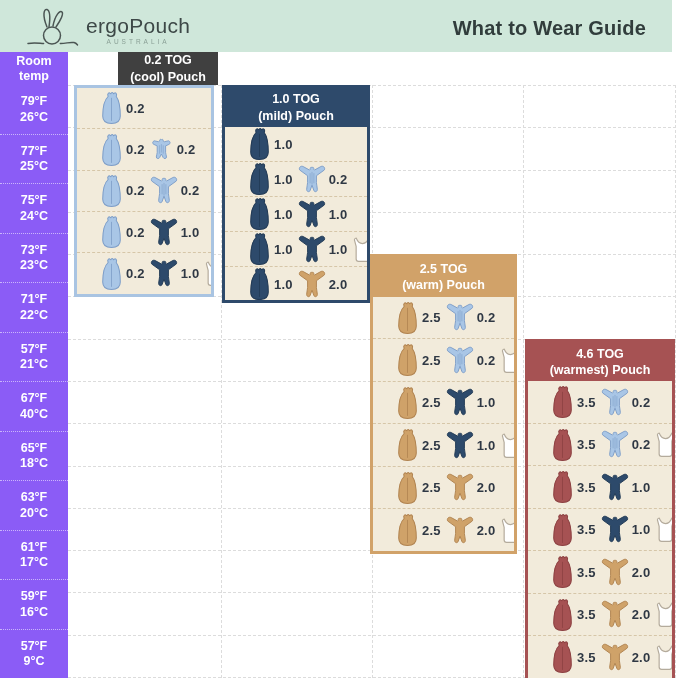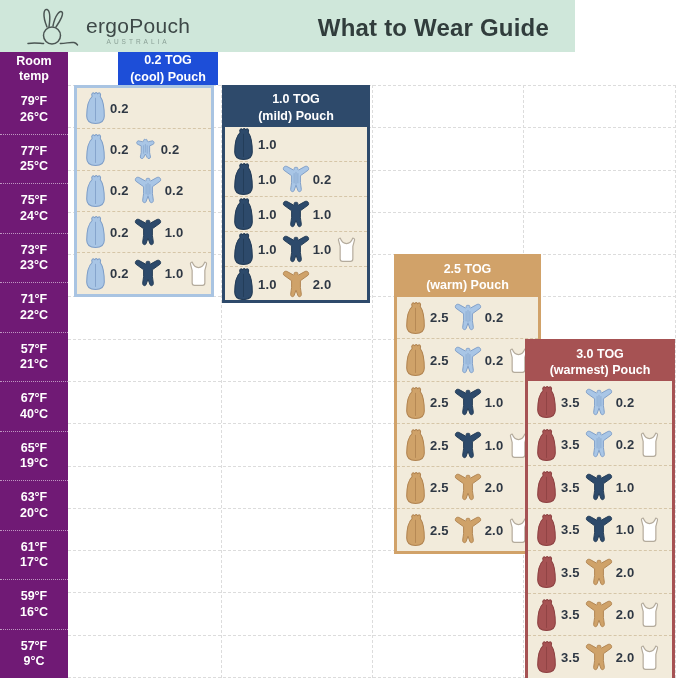--- a/index.html
+++ b/index.html
@@ -3,59 +3,59 @@
 <meta charset="utf-8">
 <style>
   html,body{margin:0;padding:0;background:#fff;}
   *{box-sizing:border-box;}
   .stage{
     position:relative;width:679px;height:678px;overflow:hidden;background:#ffffff;
     font-family:"Liberation Sans","DejaVu Sans",sans-serif;
   }
   
   .topbar{
-    position:absolute;top:0;left:0;width:575px;height:52px;background:#cfe7da;
+    position:absolute;top:0;left:0;width:672px;height:52px;background:#cfe7da;
     display:flex;align-items:center;justify-content:space-between;
     padding:4px 26px 0 26px;
   }
   .brand{display:flex;align-items:flex-end;gap:6px;}
   .brand-text{display:flex;flex-direction:column;align-items:center;line-height:1;padding-bottom:4px;}
   .brand-name{font-size:21px;font-weight:500;color:#3d4847;letter-spacing:.3px;}
   .brand-sub{font-size:6.5px;font-weight:400;color:#8aa096;letter-spacing:3px;margin-top:3px;}
-  .guide-title{font-size:24px;font-weight:700;color:#313d3c;letter-spacing:.2px;}
+  .guide-title{font-size:20px;font-weight:700;color:#313d3c;letter-spacing:.2px;}
   
   .main{position:absolute;top:52px;left:0;right:0;bottom:0;}
   
   .grid-rows{position:absolute;top:33px;left:68px;right:3px;bottom:0;display:flex;flex-direction:column;border-top:1px dashed #dcdcdc;}
   .grid-row{flex:1 1 0;border-bottom:1px dashed #dcdcdc;}
   .vline{position:absolute;top:33px;height:593px;width:0;border-left:1px dashed #dcdcdc;}
   .vline-1{left:221px;}.vline-2{left:372px;}.vline-3{left:523px;}.vline-4{left:675px;}
   
-  .temp-col{position:absolute;top:0;bottom:0;left:0;width:68px;background:#701a75;z-index:5;}
+  .temp-col{position:absolute;top:0;bottom:0;left:0;width:68px;background:#8b5cf6;z-index:5;}
   .temp-head{height:33px;display:flex;flex-direction:column;align-items:center;justify-content:center;
     color:#fff;font-size:12.5px;font-weight:700;line-height:1.15;}
   .temp-rows{position:absolute;top:33px;left:0;right:0;bottom:0;display:flex;flex-direction:column;}
   .temp-row{flex:1 1 0;display:flex;flex-direction:column;align-items:center;justify-content:center;
     color:#fff;font-size:12.5px;font-weight:700;gap:3px;line-height:1;}
   .temp-row + .temp-row{border-top:1px dotted rgba(255,255,255,.55);}
   
   .panel{position:absolute;z-index:4;display:flex;flex-direction:column;}
   .panel-bordered{border:3px solid;}
   .panel-head{display:flex;flex-direction:column;align-items:center;justify-content:center;
     color:#fff;font-size:12.5px;font-weight:700;line-height:1.3;text-align:center;flex:0 0 auto;}
   .panel-body{flex:1 1 auto;display:flex;flex-direction:column;background:#f2ebdb;overflow:hidden;}
   .panel-0 .panel-body{margin:0 4px;border:3px solid;}
-  .prow{flex:1 1 0;display:flex;align-items:center;padding-left:7px;}
+  .prow{flex:1 1 0;display:flex;align-items:center;padding-left:23px;}
   .prow + .prow{border-top:1px dashed #d6c6a8;}
   .item{display:flex;align-items:center;gap:3px;margin-right:5px;}
   .tog{font-size:13px;font-weight:700;color:#2f3844;letter-spacing:.2px;}
   .icon-svg{display:block;}
   .panel-0{left:70px;width:148px;}
   .panel-1{left:222px;width:148px;}
-  .panel-2{left:394px;width:147px;}
+  .panel-2{left:370px;width:147px;}
   .panel-3{left:525px;width:150px;}
 </style>
 </head>
 <body>
 
 <div class="stage">
 
   <div class="topbar">
     <div class="brand">
       <svg class="icon-svg" width="54" height="42" viewBox="0 0 54 42" fill="none" stroke="#4b5553" stroke-width="1.5" stroke-linecap="round">
@@ -124,21 +124,21 @@
           <div class="temp-row">
             <span>57°F</span>
             <span>21°C</span>
           </div>
           <div class="temp-row">
             <span>67°F</span>
             <span>40°C</span>
           </div>
           <div class="temp-row">
             <span>65°F</span>
-            <span>19°C</span>
+            <span>18°C</span>
           </div>
           <div class="temp-row">
             <span>63°F</span>
             <span>20°C</span>
           </div>
           <div class="temp-row">
             <span>61°F</span>
             <span>17°C</span>
           </div>
           <div class="temp-row">
@@ -147,21 +147,21 @@
           </div>
           <div class="temp-row">
             <span>57°F</span>
             <span>9°C</span>
           </div>
         </div>
     </div>
 
     <div id="panels">
         <div class="panel panel-0" style="top: 0px; height: 244.79px;">
-          <div class="panel-head" style="background: #1d4ed8; height: 33px; margin-left: 48px;">
+          <div class="panel-head" style="background: #404040; height: 33px; margin-left: 48px;">
             <span>0.2 TOG</span>
             <span>(cool) Pouch</span>
           </div>
           <div class="panel-body" style="border-color: rgb(169, 196, 226);">
             <div class="prow">
               <span class="item">
                 <svg viewBox="0 0 34 50" width="23" height="34" class="icon-svg">
                   <path d="M12,8 C10,3 14,1 16,4 C17,1.5 19,1.5 20,4 C22,1 26,3 24,8 C28.5,14 30,24 30,37 C30,45 25,48 17,48 C9,48 4,45 4,37 C4,24 5.5,14 12,8 Z" fill="#a9c6e6" stroke="#7d9dc7" stroke-width="1.5" stroke-linejoin="round"></path>
                   <path d="M17,10 L17,44" fill="none" stroke="#7d9dc7" stroke-width="1.2"></path>
                 </svg>
@@ -430,21 +430,21 @@
               <span class="item">
                 <svg viewBox="0 0 26 34" width="21" height="27" class="icon-svg">
                   <path d="M5,2.5 C7,7.5 10,9.5 13,9.5 C16,9.5 19,7.5 21,2.5 C22.5,3 23.5,4 23,5.5 L21,13 L21,29 C21,31 20,32 18,32 L8,32 C6,32 5,31 5,29 L5,13 L3,5.5 C2.5,4 3.5,3 5,2.5 Z" fill="#ffffff" stroke="#b4ab9c" stroke-width="1.5" stroke-linejoin="round"></path>
                 </svg>
               </span>
             </div>
           </div>
         </div>
         <div class="panel panel-3 panel-bordered" style="border-color: rgb(166, 82, 83); top: 287.14px; height: 341.86px;">
           <div class="panel-head" style="background: rgb(166, 82, 83); height: 39.36px;">
-            <span>3.0 TOG</span>
+            <span>4.6 TOG</span>
             <span>(warmest) Pouch</span>
           </div>
           <div class="panel-body">
             <div class="prow">
               <span class="item">
                 <svg viewBox="0 0 34 50" width="23" height="34" class="icon-svg">
                   <path d="M12,8 C10,3 14,1 16,4 C17,1.5 19,1.5 20,4 C22,1 26,3 24,8 C28.5,14 30,24 30,37 C30,45 25,48 17,48 C9,48 4,45 4,37 C4,24 5.5,14 12,8 Z" fill="#a65253" stroke="#8c4041" stroke-width="1.5" stroke-linejoin="round"></path>
                   <path d="M17,10 L17,44" fill="none" stroke="#8c4041" stroke-width="1.2"></path>
                 </svg>
                 <span class="tog">3.5</span>

